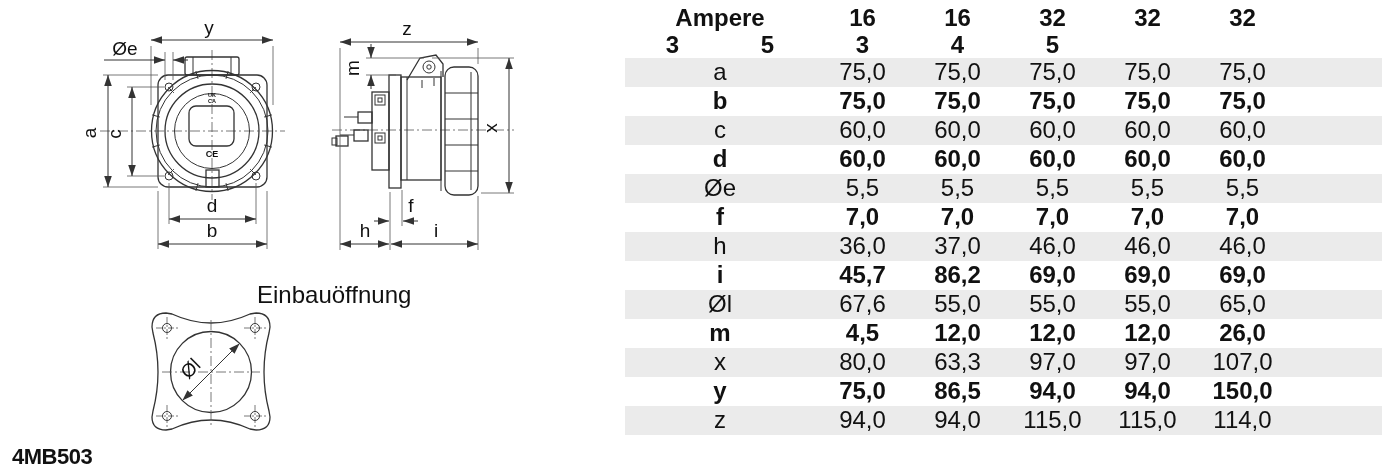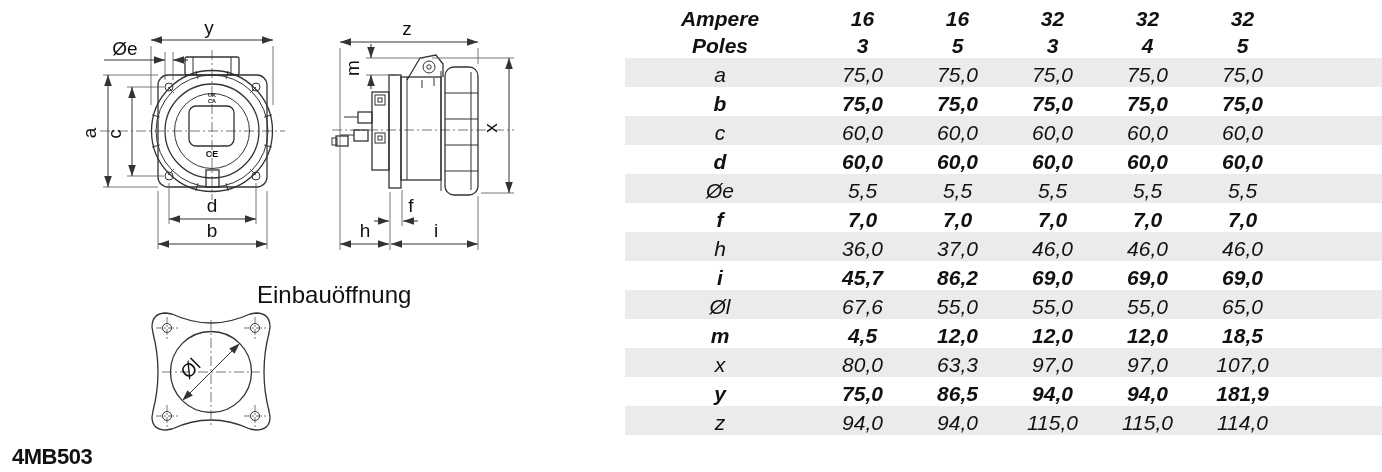--- a/index.html
+++ b/index.html
@@ -14,21 +14,21 @@
   .ext{fill:none;stroke:#555;stroke-width:0.8;}
   .dim{fill:none;stroke:#333;stroke-width:1;}
   .cl{fill:none;stroke:#555;stroke-width:0.8;stroke-dasharray:10 3 2 3;}
   .cl2{fill:none;stroke:#555;stroke-width:0.8;stroke-dasharray:6 2 2 2;}
   .dlab{font-size:19px;fill:#111;}
   .mark{font-weight:bold;fill:#111;}
   .title-text{font-size:24px;fill:#111;}
   .code-text{font-size:22px;font-weight:bold;fill:#111;letter-spacing:-0.5px;}
   
   .dim-table{position:absolute;left:625px;top:0;width:757px;padding-top:4px;}
-  .trow{display:flex;align-items:flex-end;height:29px;font-size:21px;font-style:italic;}
+  .trow{display:flex;align-items:flex-start;height:29px;font-size:24px;}
   .thead{height:27px;font-weight:bold;}
   .stripe{background:#ebebeb;}
   .bold{font-weight:bold;}
   .cell{text-align:center;white-space:nowrap;}
   .lbl{width:190px;}
   .val{width:95px;}
 </style>
 </head>
 <body>
 
@@ -213,21 +213,20 @@
 <div class="dim-table">
   <div class="trow thead">
     <div class="cell lbl">Ampere</div>
     <div class="cell val">16</div>
     <div class="cell val">16</div>
     <div class="cell val">32</div>
     <div class="cell val">32</div>
     <div class="cell val">32</div>
   </div>
   <div class="trow thead">
-    <div class="cell lbl">Poles</div>
     <div class="cell val">3</div>
     <div class="cell val">5</div>
     <div class="cell val">3</div>
     <div class="cell val">4</div>
     <div class="cell val">5</div>
   </div>
 
   <div class="trow stripe">
     <div class="cell lbl">a</div>
     <div class="cell val">75,0</div>
@@ -299,37 +298,37 @@
     <div class="cell val">55,0</div>
     <div class="cell val">55,0</div>
     <div class="cell val">65,0</div>
   </div>
   <div class="trow bold">
     <div class="cell lbl">m</div>
     <div class="cell val">4,5</div>
     <div class="cell val">12,0</div>
     <div class="cell val">12,0</div>
     <div class="cell val">12,0</div>
-    <div class="cell val">18,5</div>
+    <div class="cell val">26,0</div>
   </div>
   <div class="trow stripe">
     <div class="cell lbl">x</div>
     <div class="cell val">80,0</div>
     <div class="cell val">63,3</div>
     <div class="cell val">97,0</div>
     <div class="cell val">97,0</div>
     <div class="cell val">107,0</div>
   </div>
   <div class="trow bold">
     <div class="cell lbl">y</div>
     <div class="cell val">75,0</div>
     <div class="cell val">86,5</div>
     <div class="cell val">94,0</div>
     <div class="cell val">94,0</div>
-    <div class="cell val">181,9</div>
+    <div class="cell val">150,0</div>
   </div>
   <div class="trow stripe">
     <div class="cell lbl">z</div>
     <div class="cell val">94,0</div>
     <div class="cell val">94,0</div>
     <div class="cell val">115,0</div>
     <div class="cell val">115,0</div>
     <div class="cell val">114,0</div>
   </div>
 </div>

